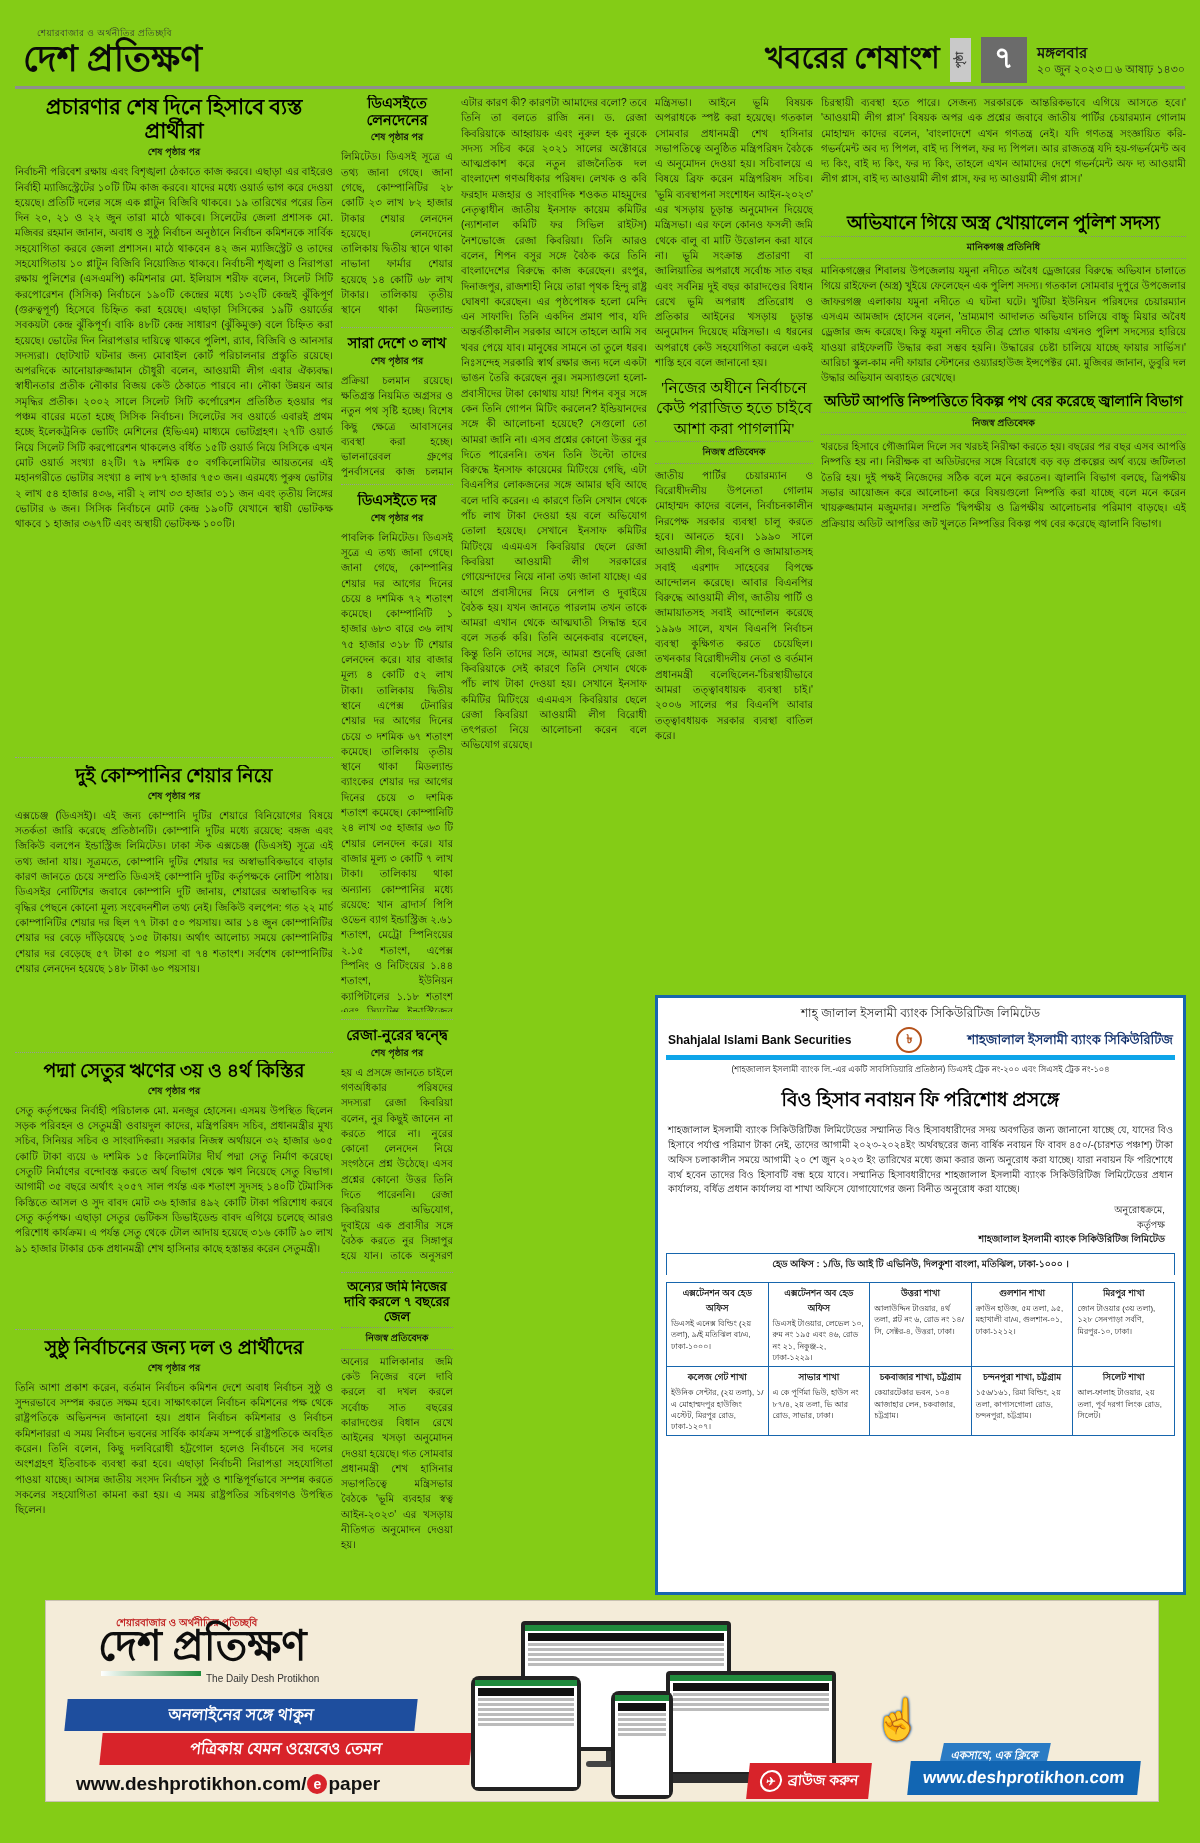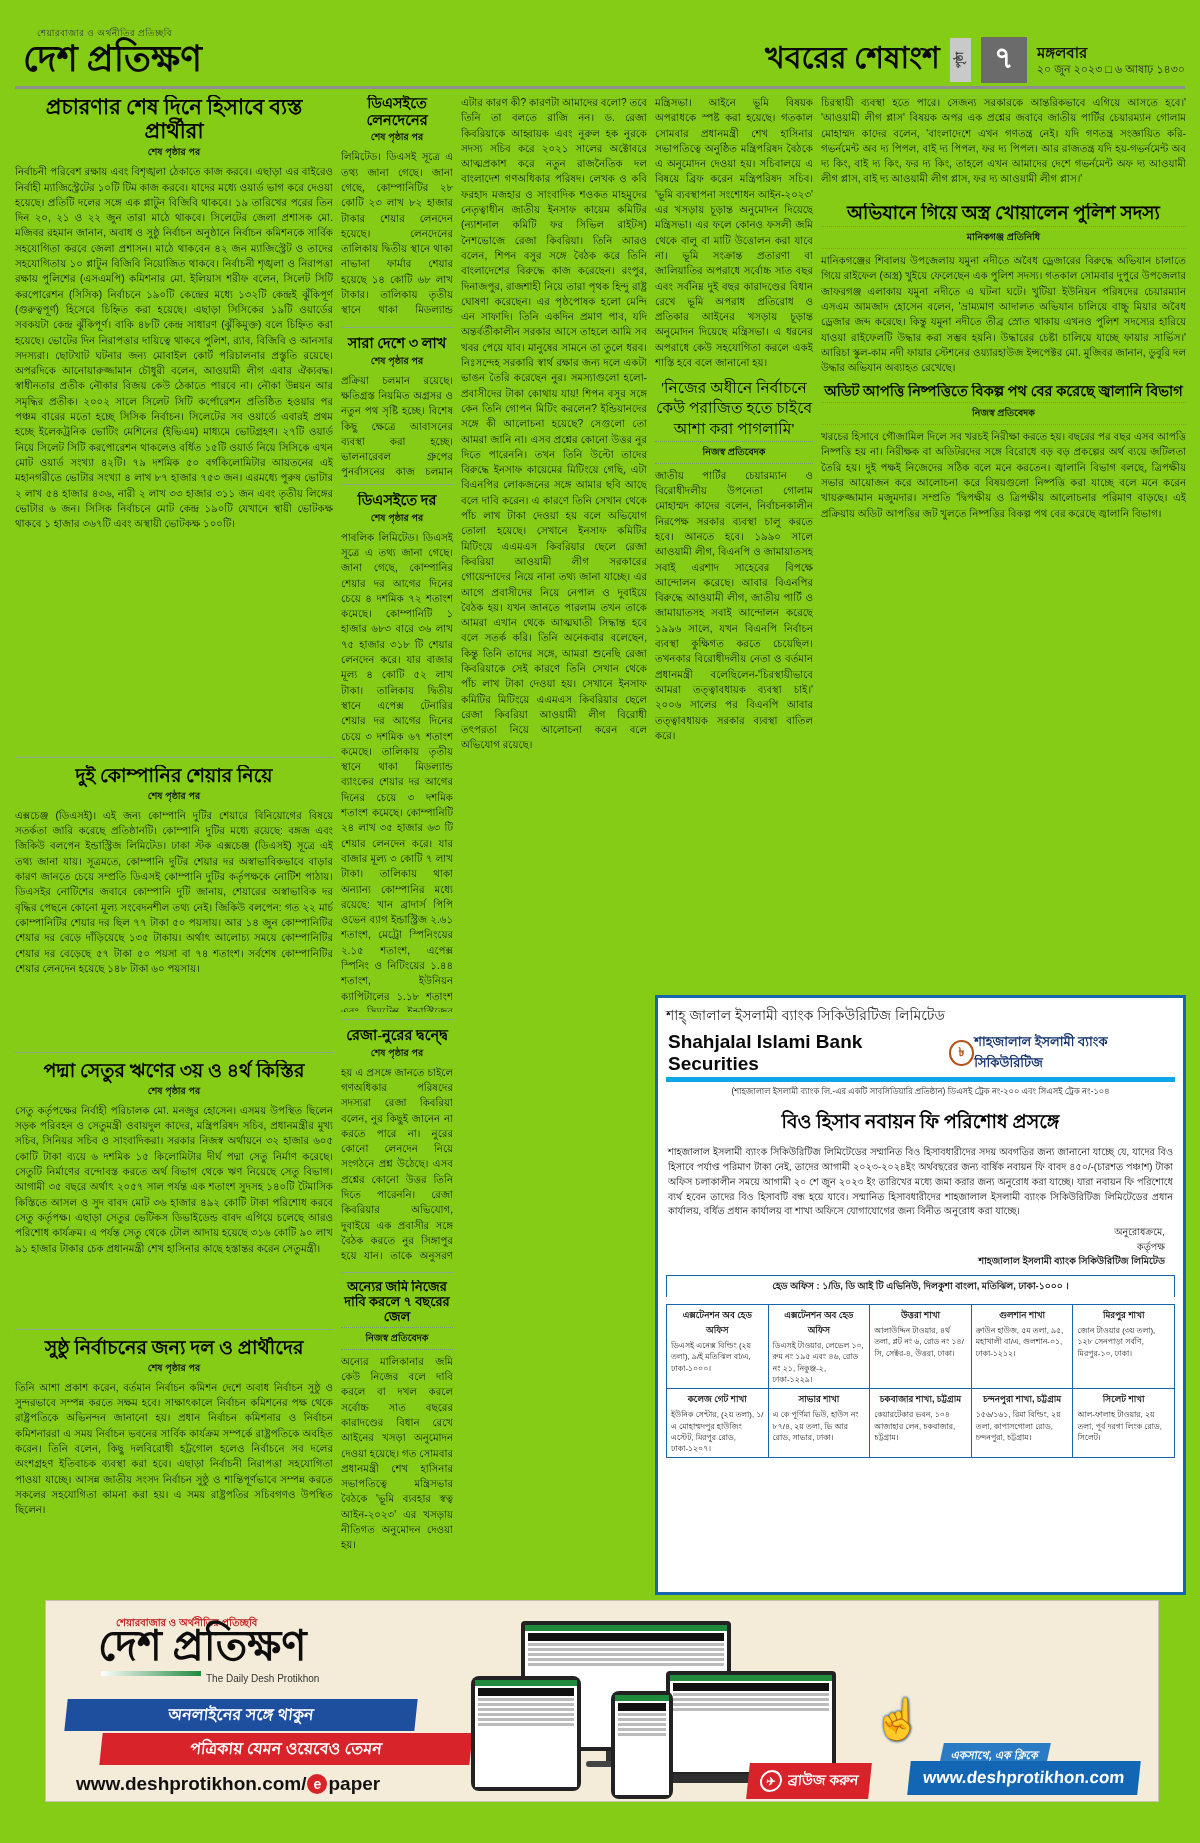--- a/index.html
+++ b/index.html
@@ -31,23 +31,23 @@
   .byline{font-size:9.5px;font-weight:700;text-align:center;margin:2px 0 4px 0;padding:3px 0;
           border-top:1px dotted #888;border-bottom:1px dotted #888;color:#111;}
   .body{font-size:10.2px;line-height:1.5;text-align:justify;margin:0;color:#141414;}
   .art{overflow:hidden;}
   .sep{border-top:1px dotted #999;margin:7px 0;}
   .q-hl{font-family:"Liberation Serif",serif;font-size:15.5px;font-weight:400;text-align:center;
         line-height:1.3;margin:8px 0 2px 0;color:#000;}
   
   .adbox{position:absolute;left:655px;top:995px;width:531px;height:600px;background:#fff;
          border:3px solid #1766ad;box-sizing:border-box;padding:6px 8px 4px 8px;}
-  .ad-topline{font-size:14px;color:#222;}
+  .ad-topline{font-size:12px;text-align:center;color:#222;}
   .ad-bankrow{display:flex;align-items:center;justify-content:space-between;margin:3px 2px 2px 2px;}
-  .ad-en{font-size:19px;font-weight:900;color:#0a0a0a;}
+  .ad-en{font-size:12px;font-weight:900;color:#0a0a0a;}
   .ad-gear{width:22px;height:22px;border:2px solid #b5521b;border-radius:50%;color:#b5521b;
            font-size:12px;font-weight:900;display:flex;align-items:center;justify-content:center;}
   .ad-bn{font-size:13px;font-weight:900;color:#14336e;}
   .ad-subline{font-size:8.3px;text-align:center;color:#222;border-top:5px solid #0ea5e9;padding-top:3px;}
   .ad-title{font-family:"Liberation Serif",serif;font-size:19px;font-weight:900;text-align:center;margin:8px 0 6px 0;color:#000;}
   .ad-body{font-size:9.6px;line-height:1.55;text-align:justify;color:#111;margin:0 2px;}
   .ad-close{font-size:9.5px;text-align:right;margin:6px 10px 0 0;line-height:1.5;}
   .ad-close .b{font-weight:900;}
   .ad-table{width:100%;border-collapse:collapse;margin-top:7px;}
   .ad-table td{border:1px solid #1766ad;vertical-align:top;padding:3px 4px;width:20%;}
@@ -187,21 +187,21 @@
 
   <div class="col" style="left:655px;top:95px;width:158px;height:893px;">
     <p class="body">মন্ত্রিসভা। আইনে ভূমি বিষয়ক অপরাধকে স্পষ্ট করা হয়েছে। গতকাল সোমবার প্রধানমন্ত্রী শেখ হাসিনার সভাপতিত্বে অনুষ্ঠিত মন্ত্রিপরিষদ বৈঠকে এ অনুমোদন দেওয়া হয়। সচিবালয়ে এ বিষয়ে ব্রিফ করেন মন্ত্রিপরিষদ সচিব। 'ভূমি ব্যবস্থাপনা সংশোধন আইন-২০২৩' এর খসড়ায় চূড়ান্ত অনুমোদন দিয়েছে মন্ত্রিসভা। এর ফলে কোনও ফসলী জমি থেকে বালু বা মাটি উত্তোলন করা যাবে না। ভূমি সংক্রান্ত প্রতারণা বা জালিয়াতির অপরাধে সর্বোচ্চ সাত বছর এবং সর্বনিম্ন দুই বছর কারাদণ্ডের বিধান রেখে ভূমি অপরাধ প্রতিরোধ ও প্রতিকার আইনের খসড়ায় চূড়ান্ত অনুমোদন দিয়েছে মন্ত্রিসভা। এ ধরনের অপরাধে কেউ সহযোগিতা করলে একই শাস্তি হবে বলে জানানো হয়।</p>
     <h2 class="q-hl">'নিজের অধীনে নির্বাচনে কেউ পরাজিত হতে চাইবে আশা করা পাগলামি'</h2>
     <div class="byline">নিজস্ব প্রতিবেদক</div>
     <p class="body">জাতীয় পার্টির চেয়ারম্যান ও বিরোধীদলীয় উপনেতা গোলাম মোহাম্মদ কাদের বলেন, নির্বাচনকালীন নিরপেক্ষ সরকার ব্যবস্থা চালু করতে হবে। আনতে হবে। ১৯৯০ সালে আওয়ামী লীগ, বিএনপি ও জামায়াতসহ সবাই এরশাদ সাহেবের বিপক্ষে আন্দোলন করেছে। আবার বিএনপির বিরুদ্ধে আওয়ামী লীগ, জাতীয় পার্টি ও জামায়াতসহ সবাই আন্দোলন করেছে ১৯৯৬ সালে, যখন বিএনপি নির্বাচন ব্যবস্থা কুক্ষিগত করতে চেয়েছিল। তখনকার বিরোধীদলীয় নেতা ও বর্তমান প্রধানমন্ত্রী বলেছিলেন-'চিরস্থায়ীভাবে আমরা তত্ত্বাবধায়ক ব্যবস্থা চাই।' ২০০৬ সালের পর বিএনপি আবার তত্ত্বাবধায়ক সরকার ব্যবস্থা বাতিল করে।</p>
   </div>
 
   <div class="col" style="left:821px;top:95px;width:365px;height:893px;">
     <p class="body">চিরস্থায়ী ব্যবস্থা হতে পারে। সেজন্য সরকারকে আন্তরিকভাবে এগিয়ে আসতে হবে।' 'আওয়ামী লীগ প্লাস' বিষয়ক অপর এক প্রশ্নের জবাবে জাতীয় পার্টির চেয়ারম্যান গোলাম মোহাম্মদ কাদের বলেন, 'বাংলাদেশে এখন গণতন্ত্র নেই। যদি গণতন্ত্র সংজ্ঞায়িত করি-গভর্নমেন্ট অব দ্য পিপল, বাই দ্য পিপল, ফর দ্য পিপল। আর রাজতন্ত্র যদি হয়-গভর্নমেন্ট অব দ্য কিং, বাই দ্য কিং, ফর দ্য কিং, তাহলে এখন আমাদের দেশে গভর্নমেন্ট অফ দ্য আওয়ামী লীগ প্লাস, বাই দ্য আওয়ামী লীগ প্লাস, ফর দ্য আওয়ামী লীগ প্লাস।'</p>
-    <div class="art" style="margin-top:16px;">
+    <div class="art" style="margin-top:26px;">
       <h2 class="hl" style="font-size:18.5px;">অভিযানে গিয়ে অস্ত্র খোয়ালেন পুলিশ সদস্য</h2>
       <div class="byline">মানিকগঞ্জ প্রতিনিধি</div>
       <p class="body">মানিকগঞ্জের শিবালয় উপজেলায় যমুনা নদীতে অবৈধ ড্রেজারের বিরুদ্ধে অভিযান চালাতে গিয়ে রাইফেল (অস্ত্র) খুইয়ে ফেলেছেন এক পুলিশ সদস্য। গতকাল সোমবার দুপুরে উপজেলার জাফরগঞ্জ এলাকায় যমুনা নদীতে এ ঘটনা ঘটে। খুটিয়া ইউনিয়ন পরিষদের চেয়ারম্যান এসএম আমজাদ হোসেন বলেন, 'ভ্রাম্যমাণ আদালত অভিযান চালিয়ে বাচ্চু মিয়ার অবৈধ ড্রেজার জব্দ করেছে। কিন্তু যমুনা নদীতে তীব্র স্রোত থাকায় এখনও পুলিশ সদস্যের হারিয়ে যাওয়া রাইফেলটি উদ্ধার করা সম্ভব হয়নি। উদ্ধারের চেষ্টা চালিয়ে যাচ্ছে ফায়ার সার্ভিস।' আরিচা স্কুল-কাম নদী ফায়ার স্টেশনের ওয়্যারহাউজ ইন্সপেক্টর মো. মুজিবর জানান, ডুবুরি দল উদ্ধার অভিযান অব্যাহত রেখেছে।</p>
     </div>
     <div class="art" style="margin-top:8px;">
       <h2 class="hl hl-md">অডিট আপত্তি নিষ্পত্তিতে বিকল্প পথ বের করেছে জ্বালানি বিভাগ</h2>
       <div class="byline">নিজস্ব প্রতিবেদক</div>
       <p class="body">খরচের হিসাবে গৌজামিল দিলে সব খরচই নিরীক্ষা করতে হয়। বছরের পর বছর এসব আপত্তি নিষ্পত্তি হয় না। নিরীক্ষক বা অডিটরদের সঙ্গে বিরোধে বড় বড় প্রকল্পের অর্থ ব্যয়ে জটিলতা তৈরি হয়। দুই পক্ষই নিজেদের সঠিক বলে মনে করতেন। জ্বালানি বিভাগ বলছে, ত্রিপক্ষীয় সভার আয়োজন করে আলোচনা করে বিষয়গুলো নিষ্পত্তি করা যাচ্ছে বলে মনে করেন খায়রুজ্জামান মজুমদার। সম্প্রতি 'দ্বিপক্ষীয় ও ত্রিপক্ষীয় আলোচনার পরিমাণ বাড়ছে। এই প্রক্রিয়ায় অডিট আপত্তির জট খুলতে নিষ্পত্তির বিকল্প পথ বের করেছে জ্বালানি বিভাগ।</p>
     </div>
   </div>

